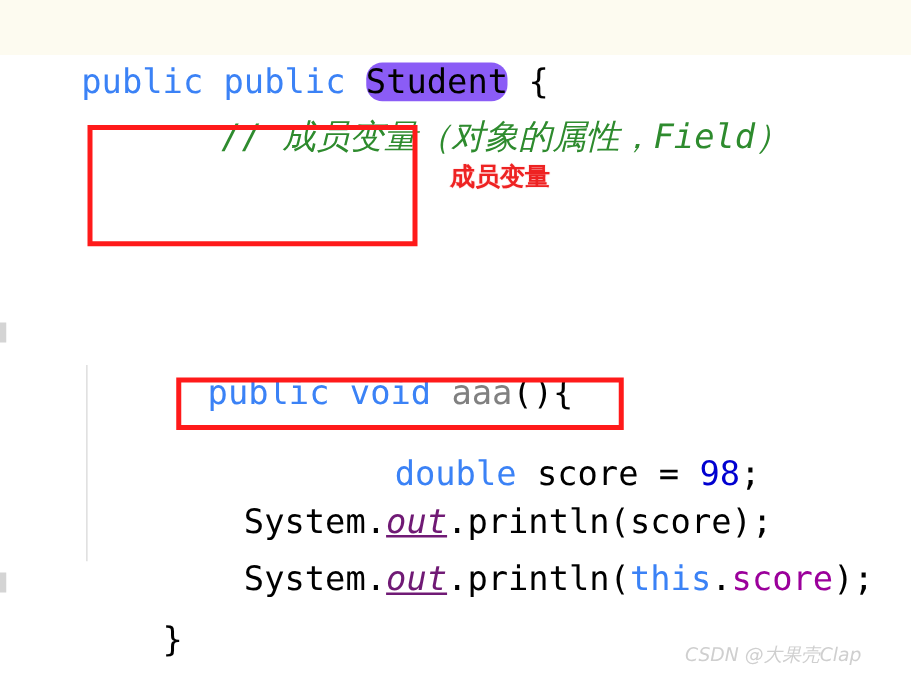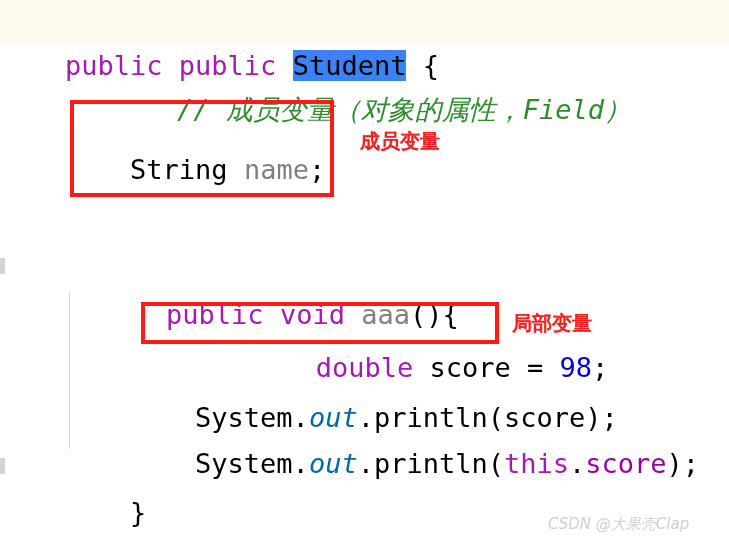--- a/index.html
+++ b/index.html
@@ -35,29 +35,29 @@
     color: #000000;
   }
   .line .pad { color: transparent; }
 
   
   .line-current {
     background: #fdfbf0;
   }
 
   
-  .kw       { color: #a21caf; }          
+  .kw       { color: #3b82f6; }          
   .type     { color: #000000; }          
   .field    { color: #9b009b; }          
   .ident    { color: #808080; }          
   .num      { color: #0000d0; }          
   .punct    { color: #000000; }
   .comment  { color: #2e8b2e; font-style: italic; }
-  .static-m { color: #0369a1; font-style: italic; }  
-  .hl-ident { background: #3b82f6; }     
+  .static-m { color: #701a75; font-style: italic; text-decoration: underline; }  
+  .hl-ident { background: #8b5cf6; border-radius: 13px; }     
 
   
   .indent-guide {
     position: absolute;
     width: 1px;
     background: #d8d8d8;
   }
 
   
   .gutter-mark {
@@ -105,30 +105,27 @@
 <div id="editor">
 
   <div class="line line-current" style="top:0px;">
     <span class="kw">public</span><span class="pad"> </span><span class="kw">public</span><span class="pad"> </span><span class="type hl-ident">Student</span><span class="pad"> </span><span class="punct">{</span>
   </div>
 
   <div class="line" style="top:44px;padding-left:47px;">
     <span class="pad">    </span><span class="comment">// 成员变量（对象的属性，Field）</span>
   </div>
 
-  <div class="line" style="top:104px;">
-    <span class="pad">    </span><span class="type">String</span><span class="pad"> </span><span class="ident">name</span><span class="punct">;</span>
-  </div>
 
 
   <div class="line" style="top:249px;margin-left:36px;">
     <span class="pad">    </span><span class="kw">public</span><span class="pad"> </span><span class="kw">void</span><span class="pad"> </span><span class="ident">aaa</span><span class="punct">(){</span>
   </div>
 
-  <div class="line" style="top:302px;text-align:center;">
+  <div class="line" style="top:314px;text-align:center;">
     <span class="pad">        </span><span class="kw">double</span><span class="pad"> </span><span class="punct">score</span><span class="pad"> </span><span class="punct">=</span><span class="pad"> </span><span class="num">98</span><span class="punct">;</span>
   </div>
 
   <div class="line" style="top:352px;">
     <span class="pad">        </span><span class="punct">System.</span><span class="static-m">out</span><span class="punct">.println(</span><span class="punct">score</span><span class="punct">);</span>
   </div>
 
   <div class="line" style="top:398px;">
     <span class="pad">        </span><span class="punct">System.</span><span class="static-m">out</span><span class="punct">.println(</span><span class="kw">this</span><span class="punct">.</span><span class="field">score</span><span class="punct">);</span>
   </div>
@@ -143,17 +140,16 @@
 
   <div class="indent-guide" style="left:69px; top:292px; height:157px;"></div>
 
   <div class="gutter-mark" style="top:258px;"></div>
   <div class="gutter-mark" style="top:458px;"></div>
 
   <div class="anno-box" style="left:70px; top:100px; width:264px; height:97px;"></div>
   <div class="anno-label" style="left:360px; top:131px;text-align:center;">成员变量</div>
 
   <div class="anno-box" style="left:141px; top:302px; width:358px; height:42px;"></div>
-  <div class="anno-label" style="left:512px; top:313px;">局部变量</div>
 
   <div class="watermark" style="left:548px; top:517px;">CSDN @大果壳Clap</div>
 
 </div>
 
 </body></html>

